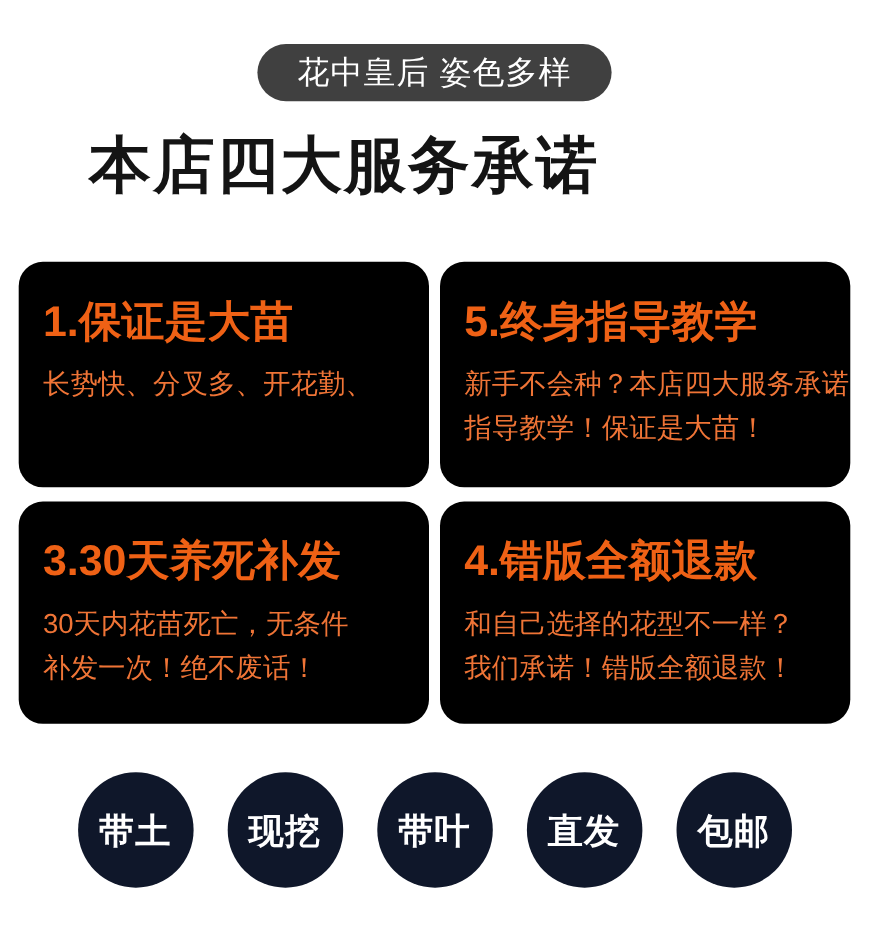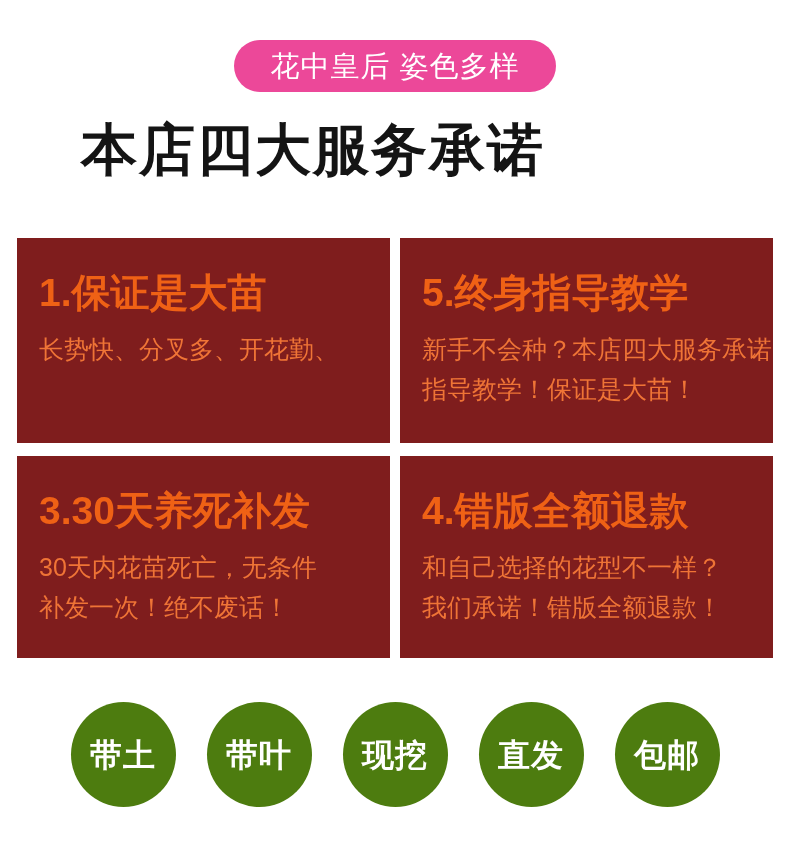--- a/index.html
+++ b/index.html
@@ -30,21 +30,21 @@
     width: 790px;
     display: flex;
     justify-content: center;
   }
   .badge {
     height: 52px;
     min-width: 322px;
     box-sizing: border-box;
     padding: 0 30px;
     border-radius: 26px;
-    background: #ec4899;
+    background: #404040;
     color: #ffffff;
     font-size: 29px;
     font-weight: 400;
     letter-spacing: 1px;
     display: flex;
     align-items: center;
     justify-content: center;
     line-height: 1;
   }
 
@@ -68,24 +68,25 @@
     top: 238px;
     left: 17px;
     width: 756px;
     display: grid;
     grid-template-columns: 373px 373px;
     grid-template-rows: 205px 202px;
     column-gap: 10px;
     row-gap: 13px;
   }
   .card {
-    background: #7f1d1d;
+    background: #000000;
     box-sizing: border-box;
     padding: 34px 22px 0 22px;
     overflow: hidden;
+    border-radius: 22px;
   }
   .card-heading {
     color: #ef6115;
     font-size: 39px;
     font-weight: bold;
     letter-spacing: 0px;
     line-height: 1.1;
     white-space: nowrap;
   }
   .card-body {
@@ -107,21 +108,21 @@
     left: 0;
     width: 790px;
     display: flex;
     justify-content: center;
     gap: 31px;
   }
   .circle {
     width: 105px;
     height: 105px;
     border-radius: 50%;
-    background: #4d7c0f;
+    background: #0f172a;
     color: #ffffff;
     display: flex;
     align-items: center;
     justify-content: center;
     font-size: 32px;
     font-weight: bold;
     letter-spacing: 1px;
     line-height: 1;
     box-sizing: border-box;
   }
@@ -167,19 +168,19 @@
       <div class="card-body">
         <span class="bline">和自己选择的花型不一样？</span>
         <span class="bline">我们承诺！错版全额退款！</span>
       </div>
     </div>
 
   </div>
 
   <div class="circles">
     <div class="circle">带土</div>
+    <div class="circle">现挖</div>
     <div class="circle">带叶</div>
-    <div class="circle">现挖</div>
     <div class="circle">直发</div>
     <div class="circle">包邮</div>
   </div>
 
 </div>
 
 </body></html>

